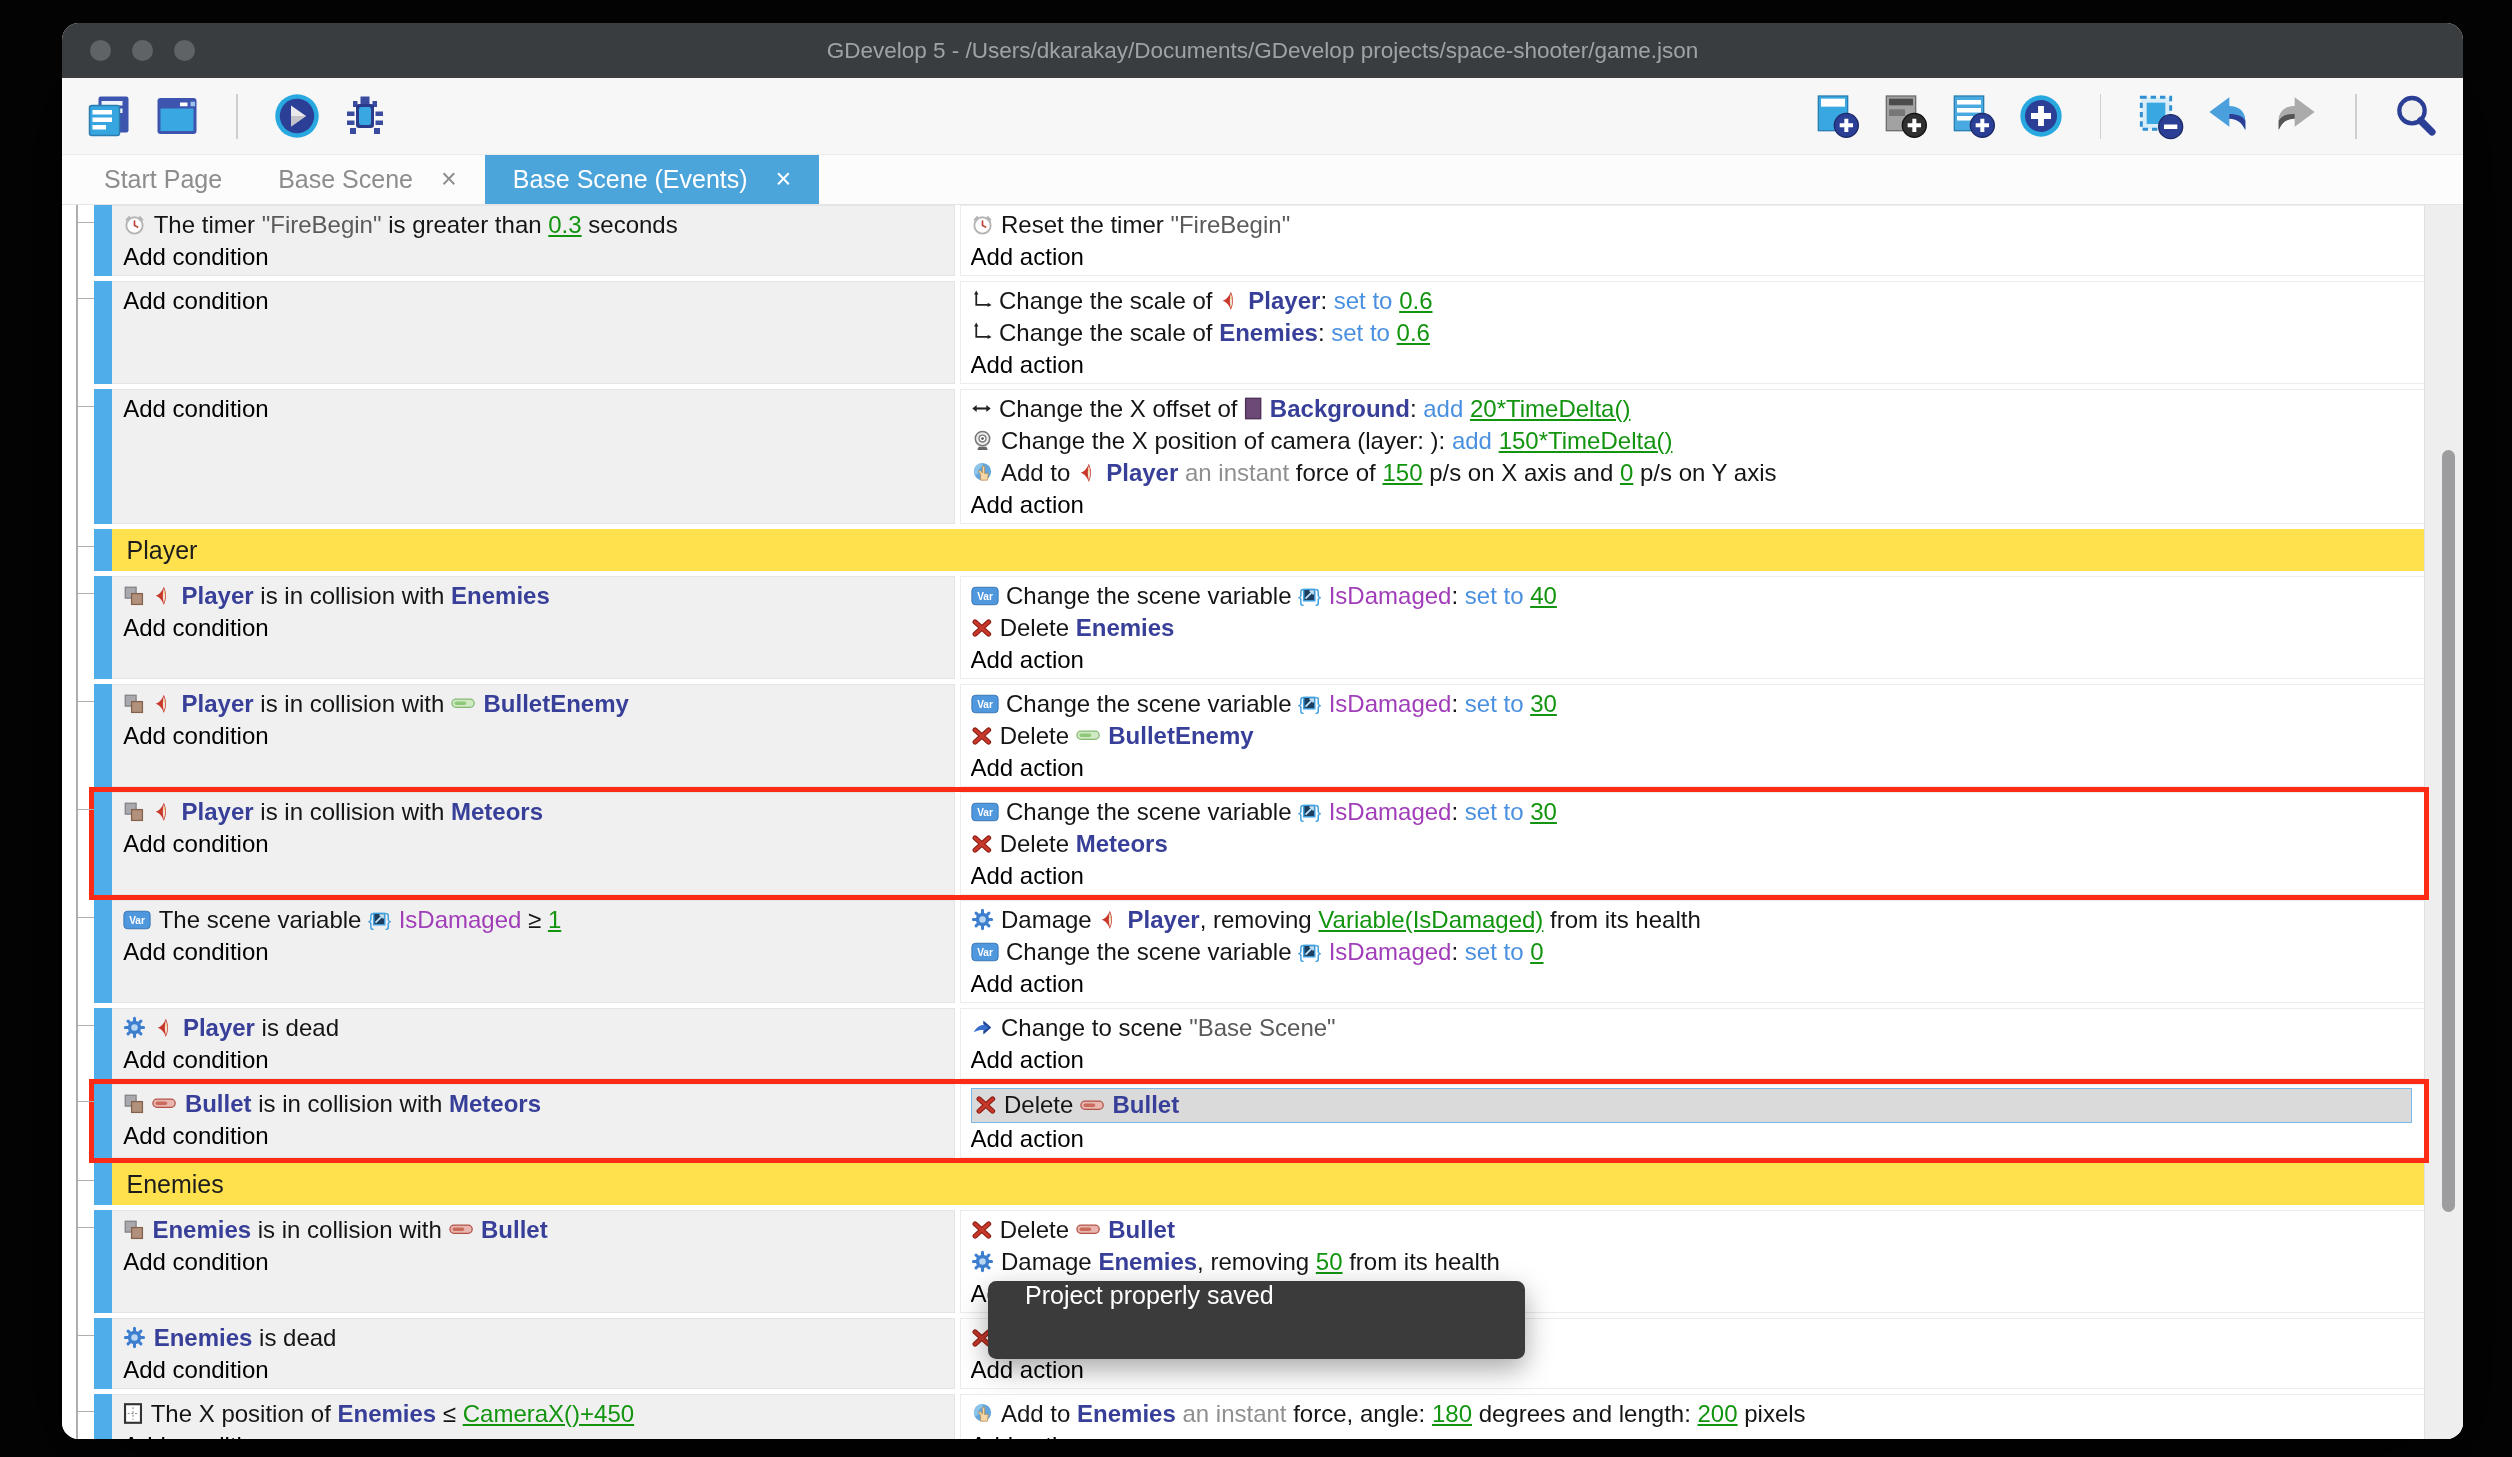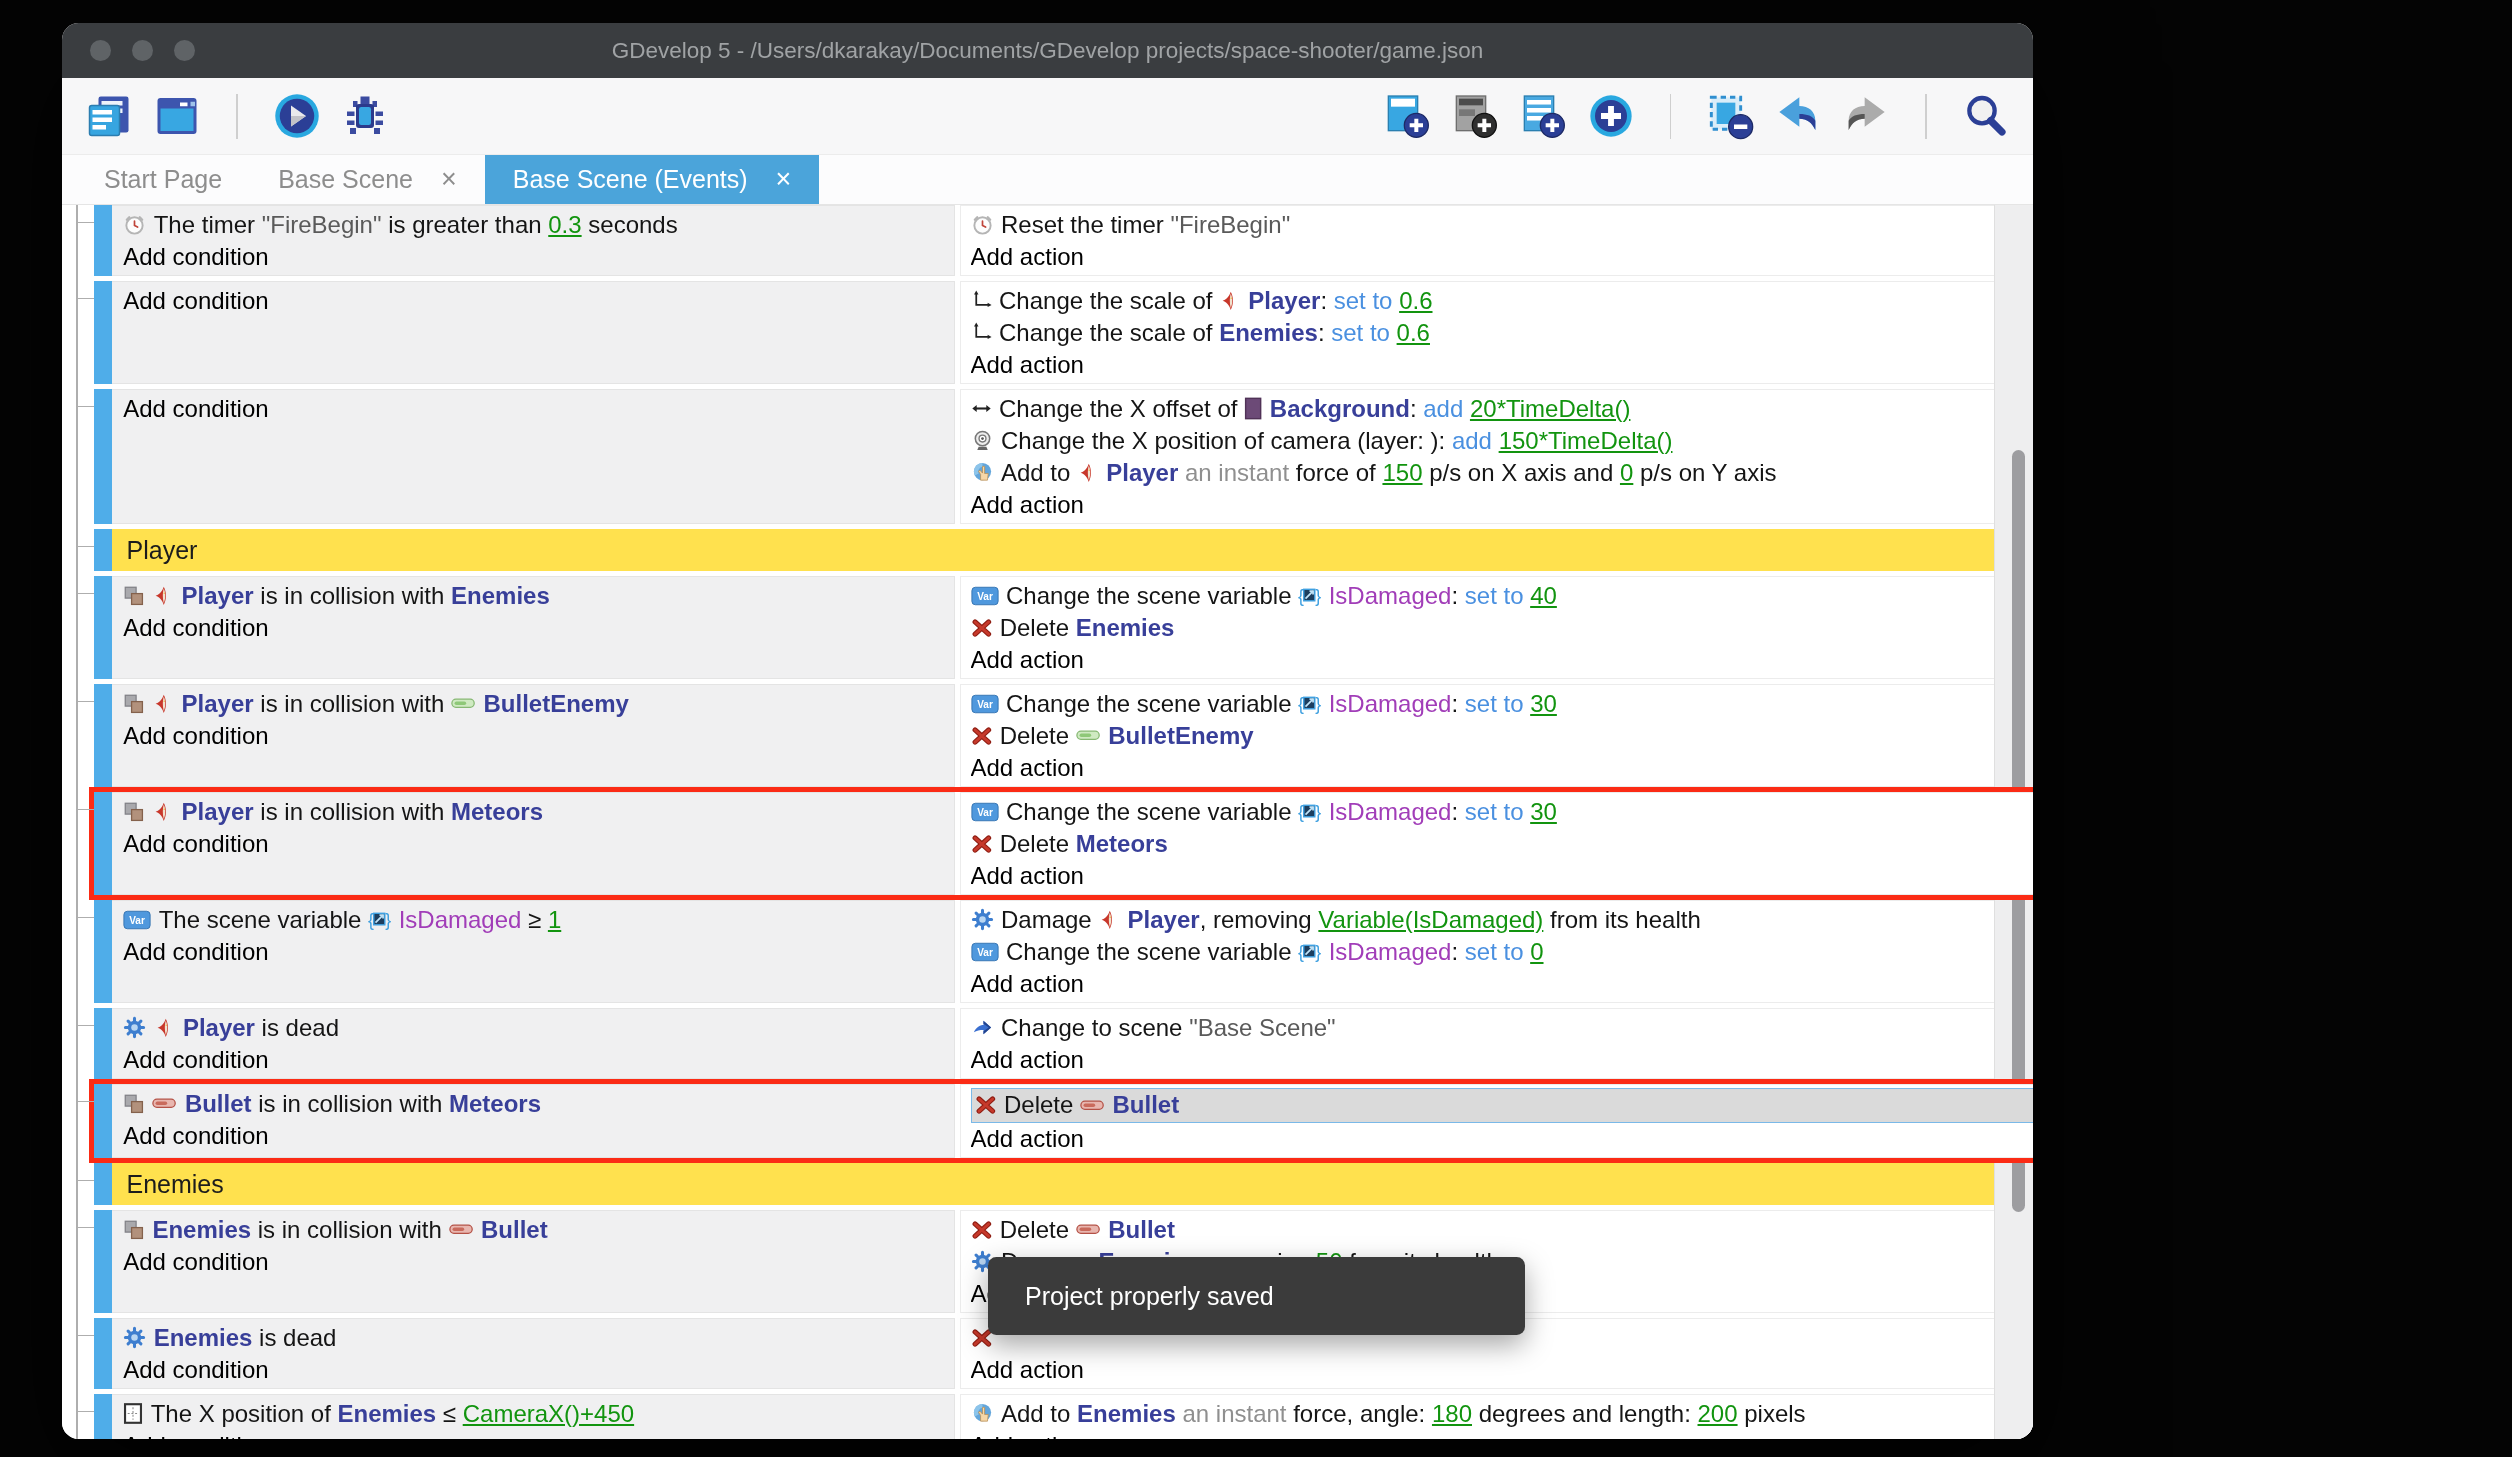--- a/index.html
+++ b/index.html
@@ -1,18 +1,18 @@
 <!DOCTYPE html>
 <html style="font-size:13.3px"><head>
 <meta charset="utf-8">
 <style>
   html,body{margin:0;padding:0;background:#040404;width:2512px;height:1458px;overflow:hidden;
     font-family:"Liberation Sans",sans-serif;}
   .desktop{position:relative;width:2512px;height:1458px;background:#040404;}
-  .window{position:absolute;left:62px;top:23px;width:1971px;height:1416px;background:#fff;
+  .window{position:absolute;left:62px;top:23px;width:2401px;height:1416px;background:#fff;
     border-radius:16.7px;overflow:hidden;box-shadow:0 37px 117px rgba(0,0,0,.85);}
   
   .titlebar{height:55px;background:#3a3d40;display:flex;align-items:center;justify-content:center;position:relative;}
   .lights{position:absolute;left:28px;top:0;height:100%;display:flex;align-items:center;gap:21px;}
   .light{width:21px;height:21px;border-radius:50%;background:#5f6366;}
   .title{color:#a0a3a5;font-size:22.5px;white-space:nowrap;}
   
   .toolbar{height:77px;background:#f7f7f8;display:flex;align-items:center;padding:0 23px;border-bottom:0.8px solid #ececec;box-sizing:border-box;}
   .tbgroup{display:flex;align-items:center;gap:20px;}
   .tbdivider{width:1.7px;height:45px;background:#cfcfcf;margin:0 15px;}
@@ -47,22 +47,22 @@
   .s-num{color:#12940f;text-decoration:underline;}
   .s-var{color:#a13db8;}
   .s-str{color:#5a5a5a;}
   .s-mut{color:#8f8f8f;}
   .row.group .bar{flex:1;background:#ffe14e;display:flex;align-items:center;padding-left:15px;
     font-size:25px;color:#1c1c1c;height:42px;}
   
   .scrollgutter{position:absolute;top:0;bottom:0;right:0;width:38px;background:#eeeeef;border-left:0.8px solid #dfdfdf;}
   .thumb{position:absolute;right:8.3px;width:12.5px;border-radius:6.7px;background:#9d9da0;top:245px;height:762px;}
   
-  .toast{position:absolute;left:926px;top:1052px;width:537px;height:78px;background:#3b3b3b;border-radius:8.3px;
-    color:#fff;font-size:25px;display:flex;align-items:center;padding-left:37px;box-sizing:border-box;
+  .toast{position:absolute;left:926px;top:1076px;width:537px;height:78px;background:#3b3b3b;border-radius:8.3px;
+    color:#fff;font-size:25px;display:flex;align-items:flex-start;padding-left:37px;box-sizing:border-box;
     box-shadow:0 10px 28px rgba(0,0,0,.35);z-index:20;}
 </style>
 </head>
 <body>
 
 <div class="desktop">
   <div class="window">
 
     <div class="titlebar">
       <div class="lights">

